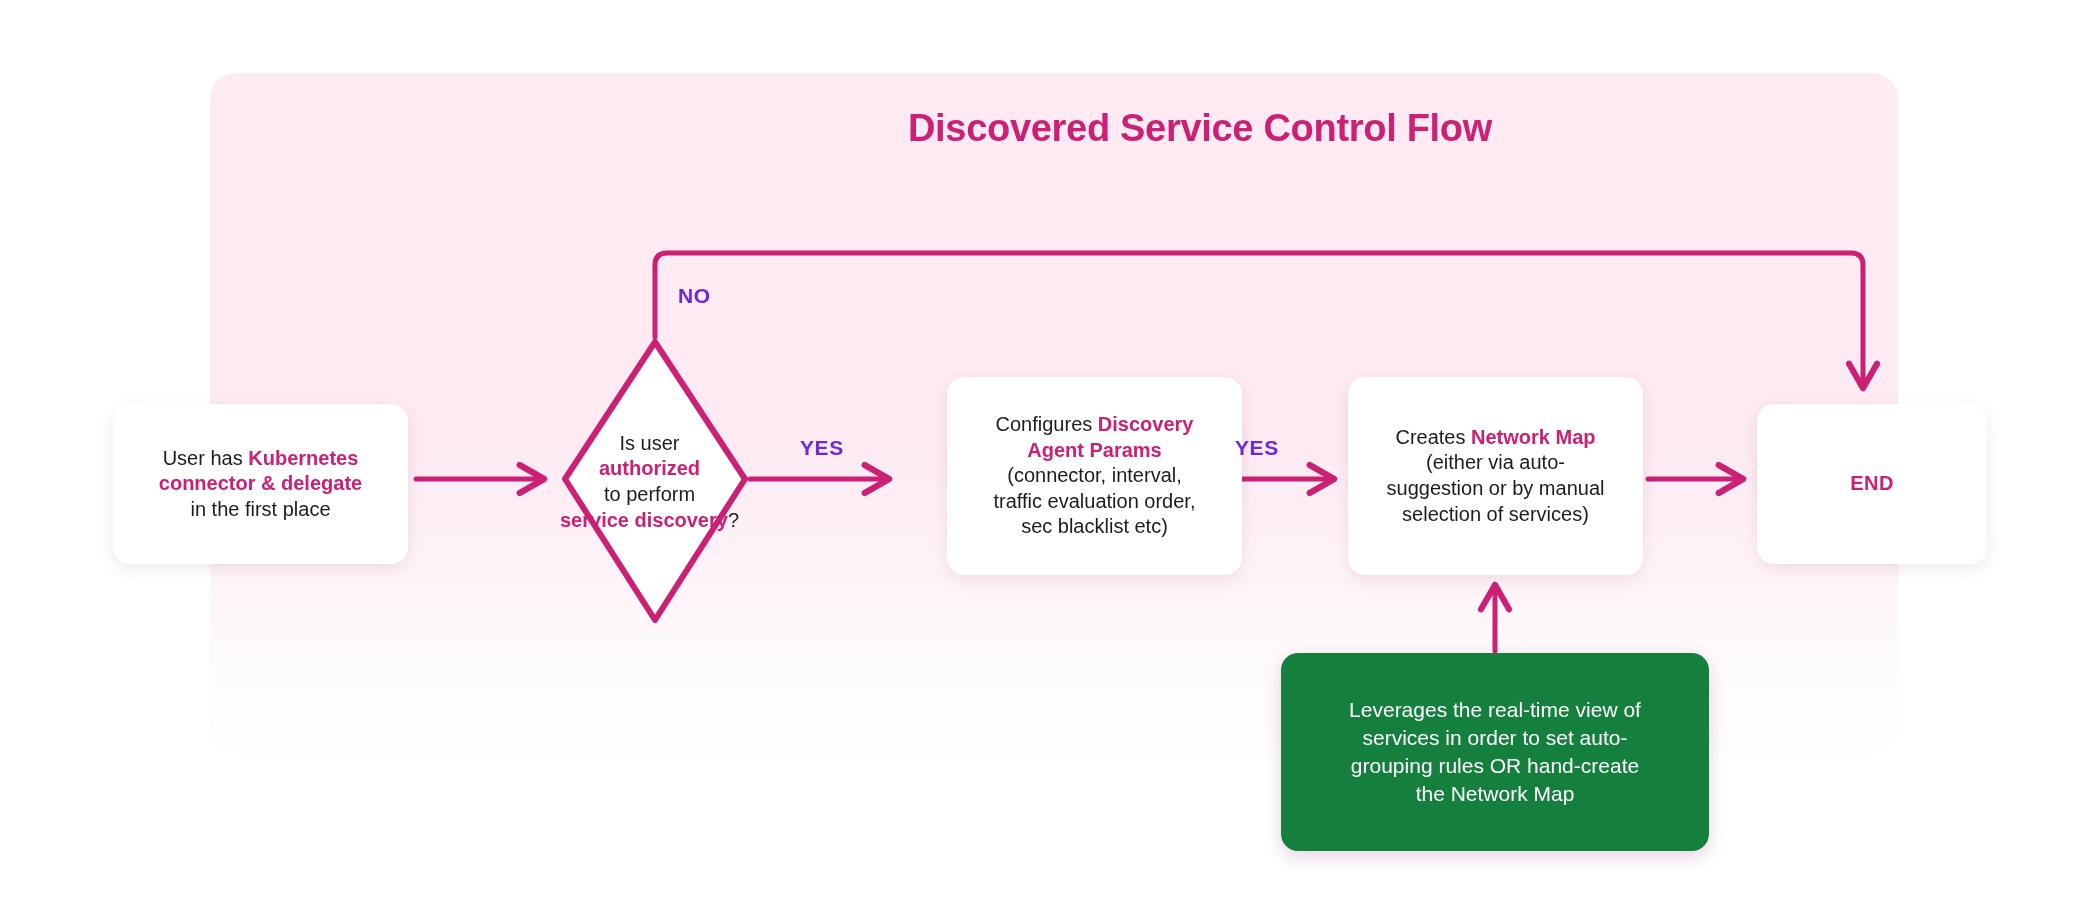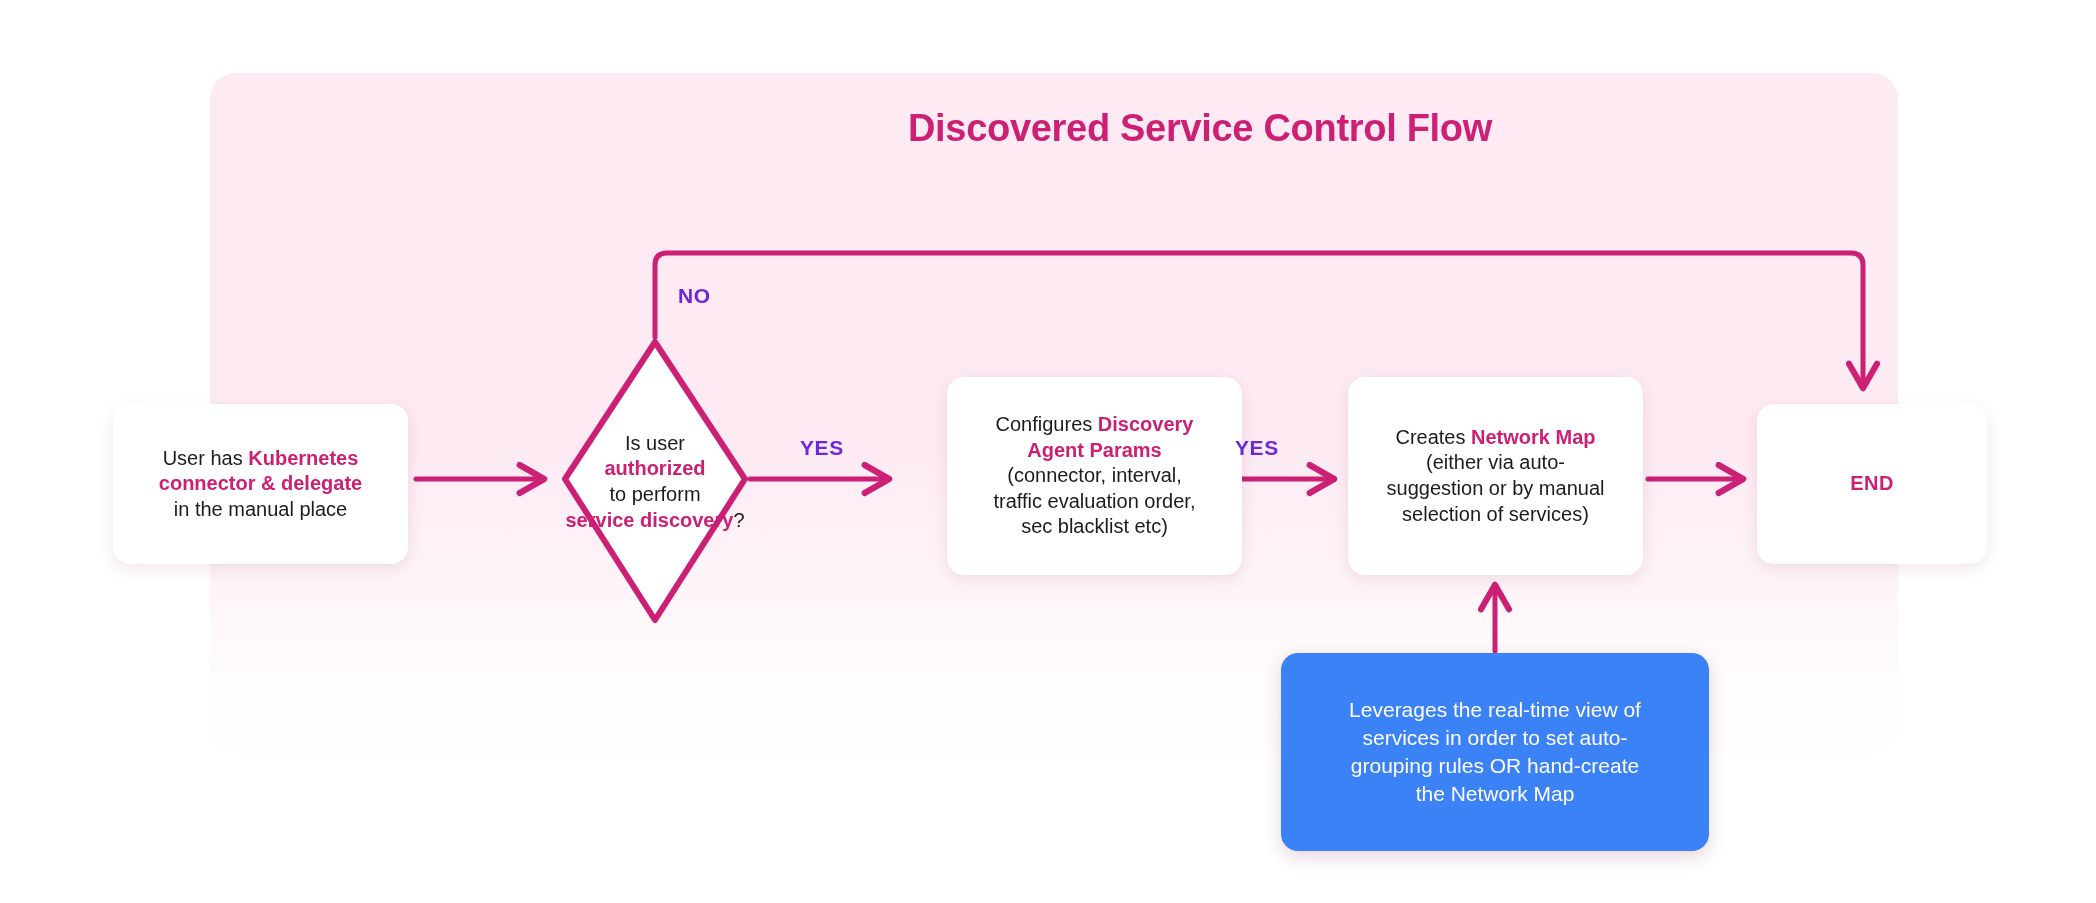--- a/index.html
+++ b/index.html
@@ -118,36 +118,35 @@
     height: 290px;
   }
   .diamond-text {
     position: absolute;
     left: 0;
     top: 0;
     width: 190px;
     height: 290px;
     display: flex;
     align-items: center;
-    justify-content: center;
     text-align: center;
     font-size: 20px;
     line-height: 1.28;
     color: #1c1c1c;
   }
   .diamond-text .hl { color: #cc2075; font-weight: bold; }
 
   
   .note {
     position: absolute;
     left: 1281px;
     top: 653px;
     width: 428px;
     height: 198px;
-    background: #3b82f6;
+    background: #15803d;
     border-radius: 17px;
     box-shadow: 0 6px 18px rgba(120, 20, 70, 0.18);
     display: flex;
     align-items: center;
     justify-content: center;
     text-align: center;
     color: #ffffff;
     font-size: 21px;
     line-height: 1.33;
     box-sizing: border-box;
@@ -206,21 +205,21 @@
         <span>to perform</span><br>
         <span class="hl">service discovery</span><span>?</span>
       </div>
     </div>
   </div>
 
   <div class="node node-start">
     <div>
       <span>User has </span><span class="hl">Kubernetes</span><br>
       <span class="hl">connector &amp; delegate</span><br>
-      <span>in the manual place</span>
+      <span>in the first place</span>
     </div>
   </div>
 
   <div class="node node-params">
     <div>
       <span>Configures </span><span class="hl">Discovery</span><br>
       <span class="hl">Agent Params</span><br>
       <span>(connector, interval,</span><br>
       <span>traffic evaluation order,</span><br>
       <span>sec blacklist etc)</span>

